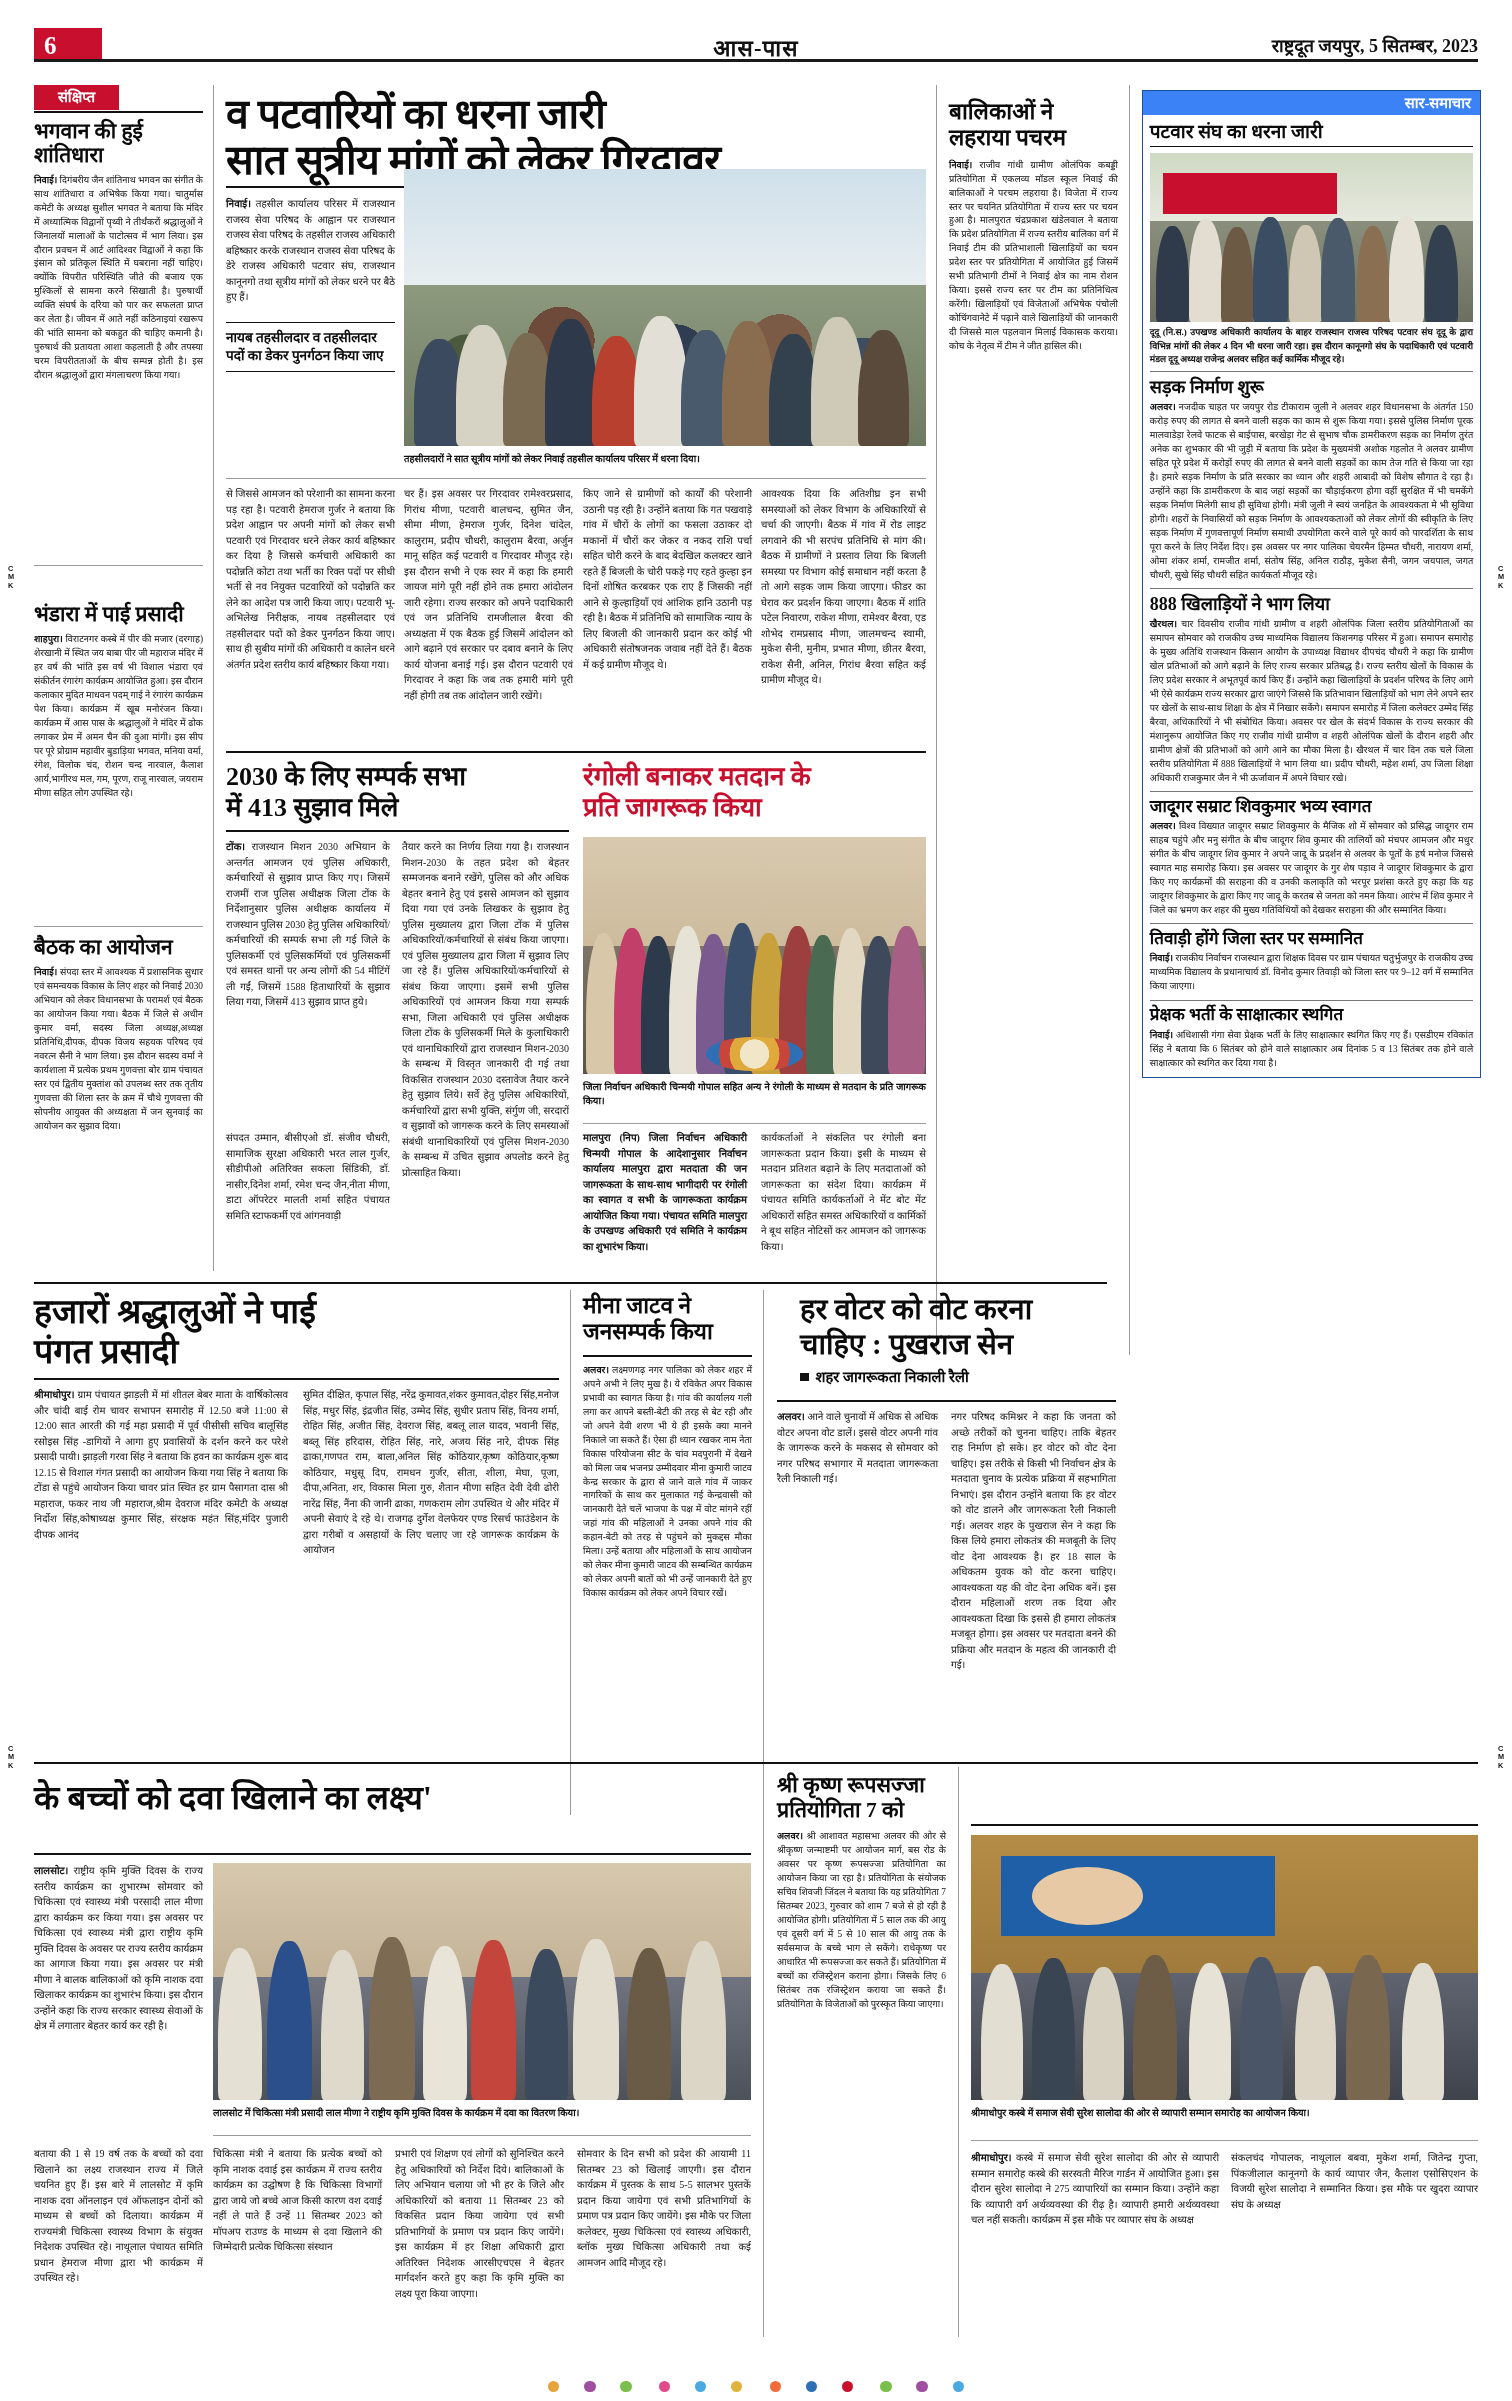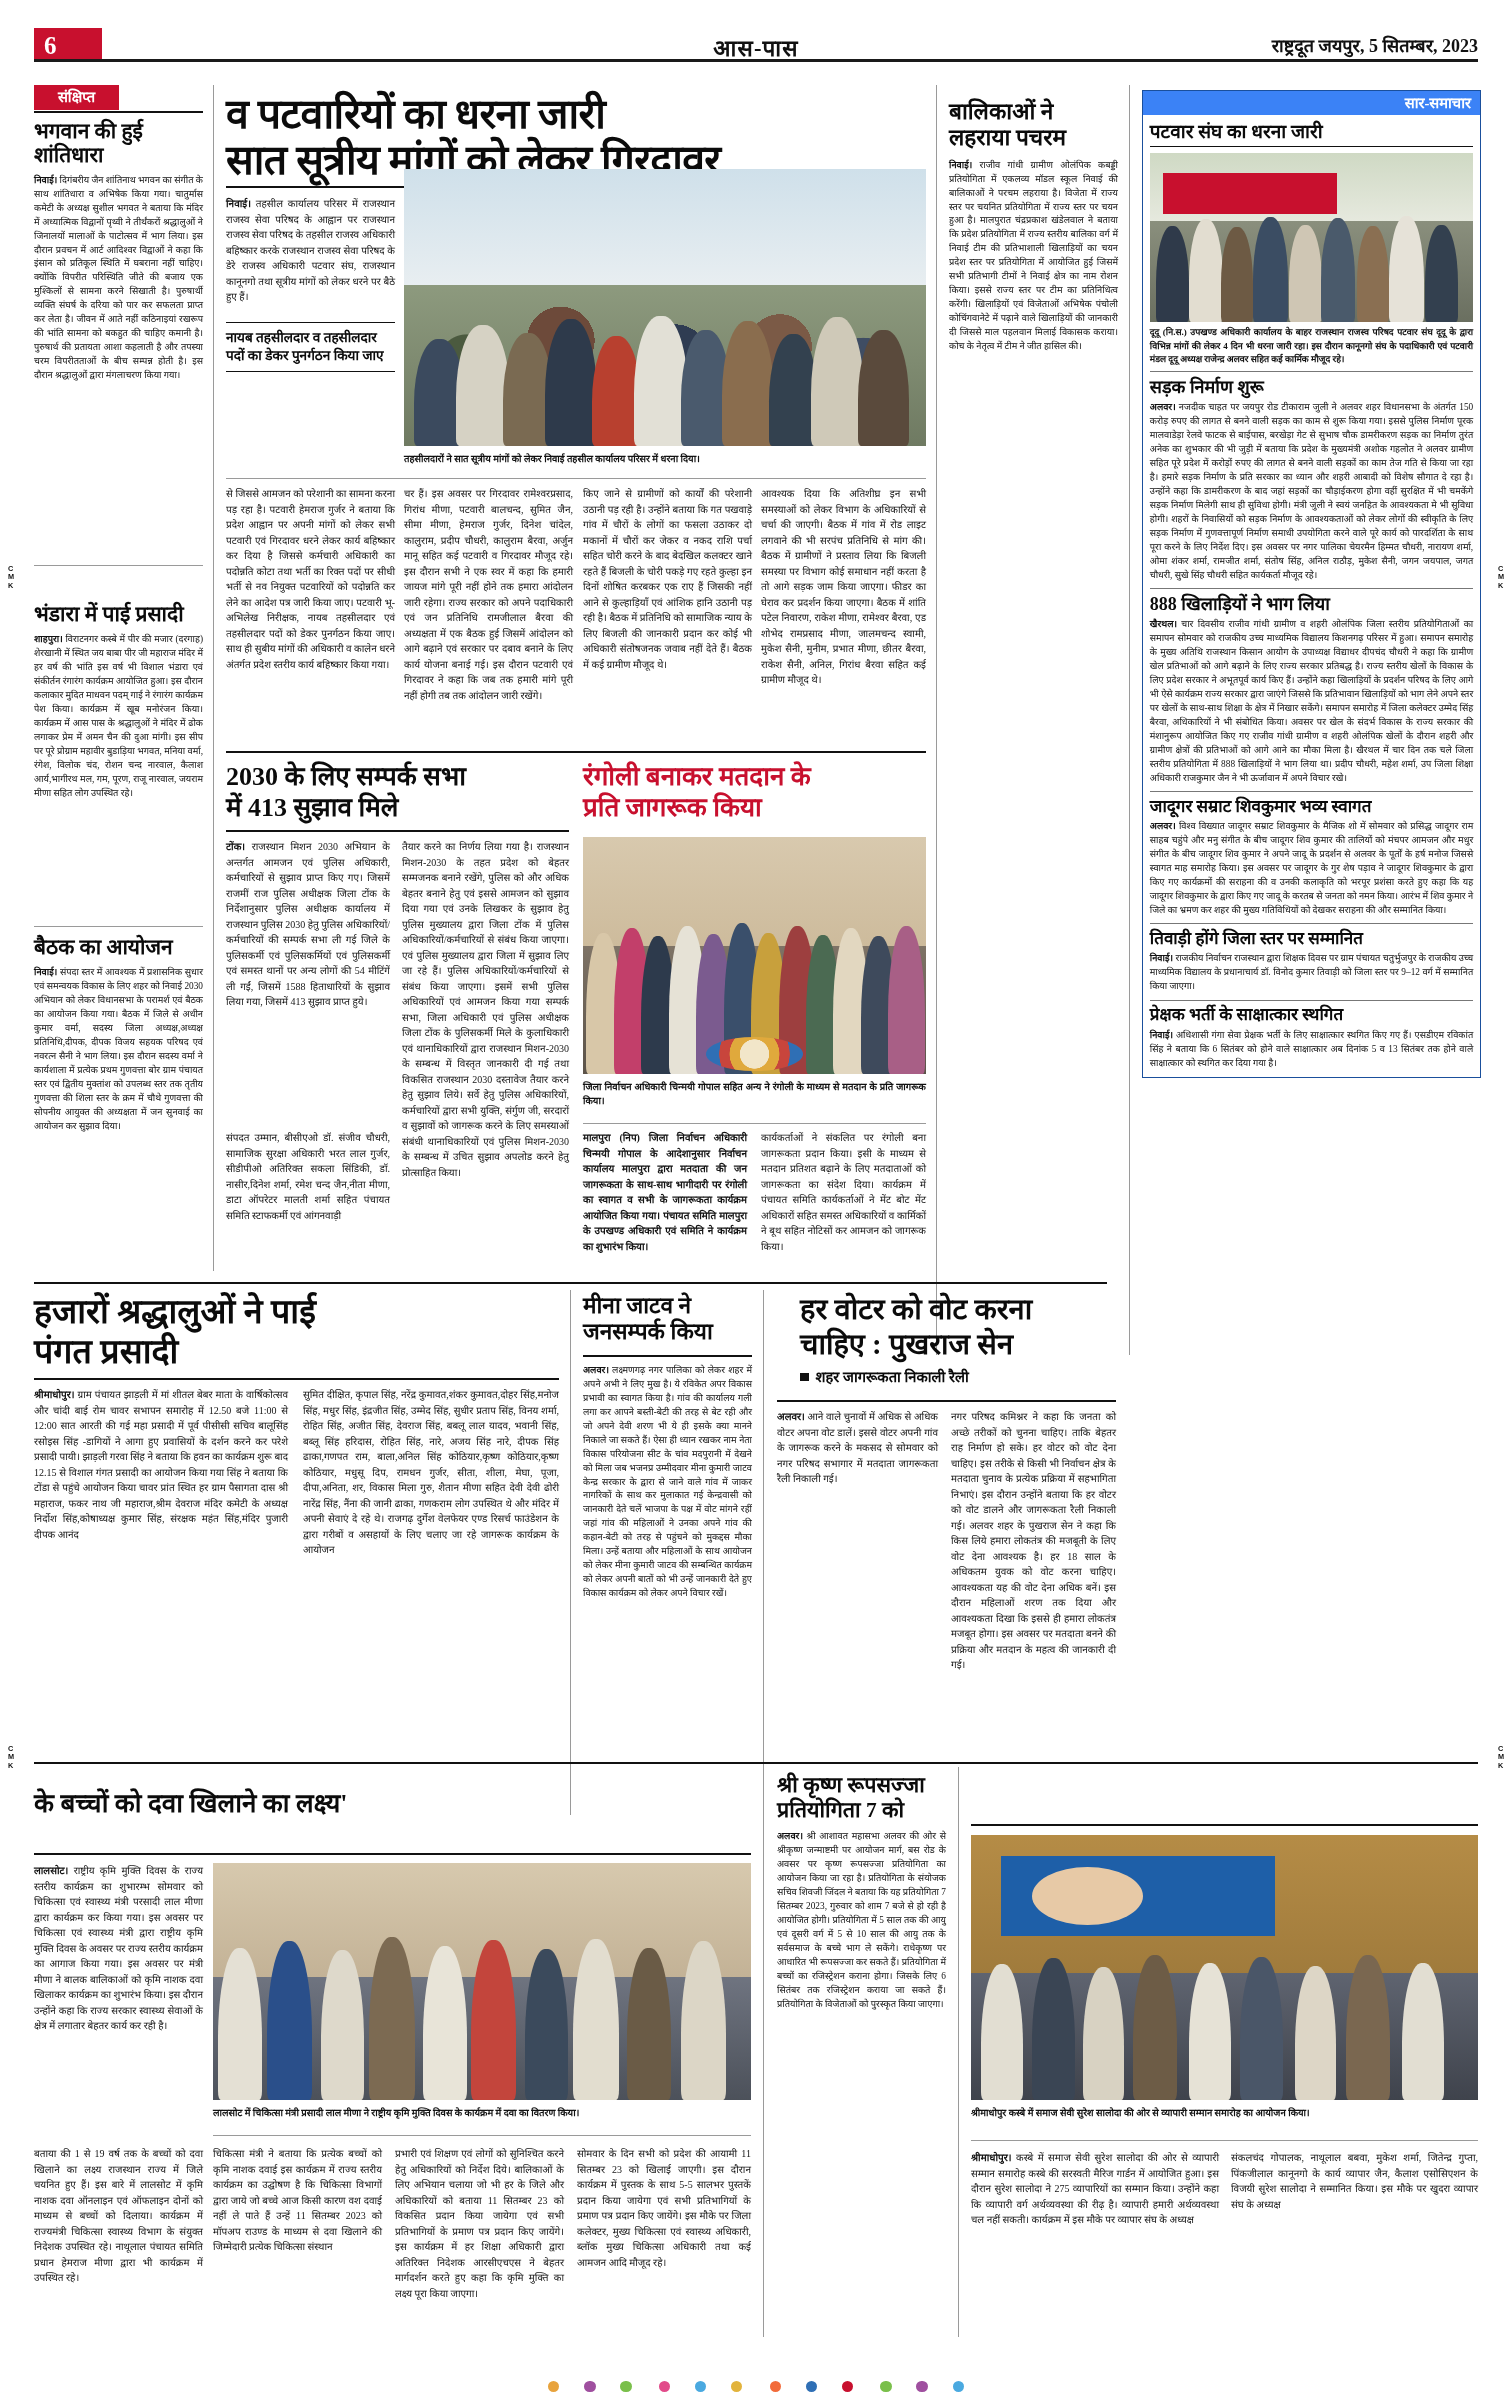--- a/index.html
+++ b/index.html
@@ -339,21 +339,21 @@
       <span>आने वाले चुनावों में अधिक से अधिक वोटर अपना वोट डालें। इससे वोटर अपनी गांव के जागरूक करने के मकसद से सोमवार को नगर परिषद सभागार में मतदाता जागरूकता रैली निकाली गई।</span>
     </div>
   </div>
   <div style="position:absolute;left:951px;top:1409px;width:165px;">
     <div class="body">नगर परिषद कमिश्नर ने कहा कि जनता को अच्छे तरीकों को चुनना चाहिए। ताकि बेहतर राह निर्माण हो सके। हर वोटर को वोट देना चाहिए। इस तरीके से किसी भी निर्वाचन क्षेत्र के मतदाता चुनाव के प्रत्येक प्रक्रिया में सहभागिता निभाएं। इस दौरान उन्होंने बताया कि हर वोटर को वोट डालने और जागरूकता रैली निकाली गई। अलवर शहर के पुखराज सेन ने कहा कि किस लिये हमारा लोकतंत्र की मजबूती के लिए वोट देना आवश्यक है। हर 18 साल के अधिकतम युवक को वोट करना चाहिए। आवश्यकता यह की वोट देना अधिक बनें। इस दौरान महिलाओं शरण तक दिया और आवश्यकता दिखा कि इससे ही हमारा लोकतंत्र मजबूत होगा। इस अवसर पर मतदाता बनने की प्रक्रिया और मतदान के महत्व की जानकारी दी गई।</div>
   </div>
 
   <div class="hrule" style="left:34px;top:1762px;width:1444px;height:1.7px;background:#111;"></div>
 
   <div style="position:absolute;left:34px;top:1773px;width:717px;">
-    <div class="hd" style="font-size:26px;margin-top:16px;">के बच्चों को दवा खिलाने का लक्ष्य'</div>
+    <div class="hd" style="font-size:33px;margin-top:7px;">के बच्चों को दवा खिलाने का लक्ष्य'</div>
   </div>
   <div class="hrule" style="left:34px;top:1853px;width:717px;height:1.7px;background:#111;"></div>
 
   <div style="position:absolute;left:34px;top:1863px;width:169px;">
     <div class="body">
       <b>लालसोट।</b>
       <span>राष्ट्रीय कृमि मुक्ति दिवस के राज्य स्तरीय कार्यक्रम का शुभारम्भ सोमवार को चिकित्सा एवं स्वास्थ्य मंत्री परसादी लाल मीणा द्वारा कार्यक्रम कर किया गया। इस अवसर पर चिकित्सा एवं स्वास्थ्य मंत्री द्वारा राष्ट्रीय कृमि मुक्ति दिवस के अवसर पर राज्य स्तरीय कार्यक्रम का आगाज किया गया। इस अवसर पर मंत्री मीणा ने बालक बालिकाओं को कृमि नाशक दवा खिलाकर कार्यक्रम का शुभारंभ किया। इस दौरान उन्होंने कहा कि राज्य सरकार स्वास्थ्य सेवाओं के क्षेत्र में लगातार बेहतर कार्य कर रही है।</span>
     </div>
   </div>
 

